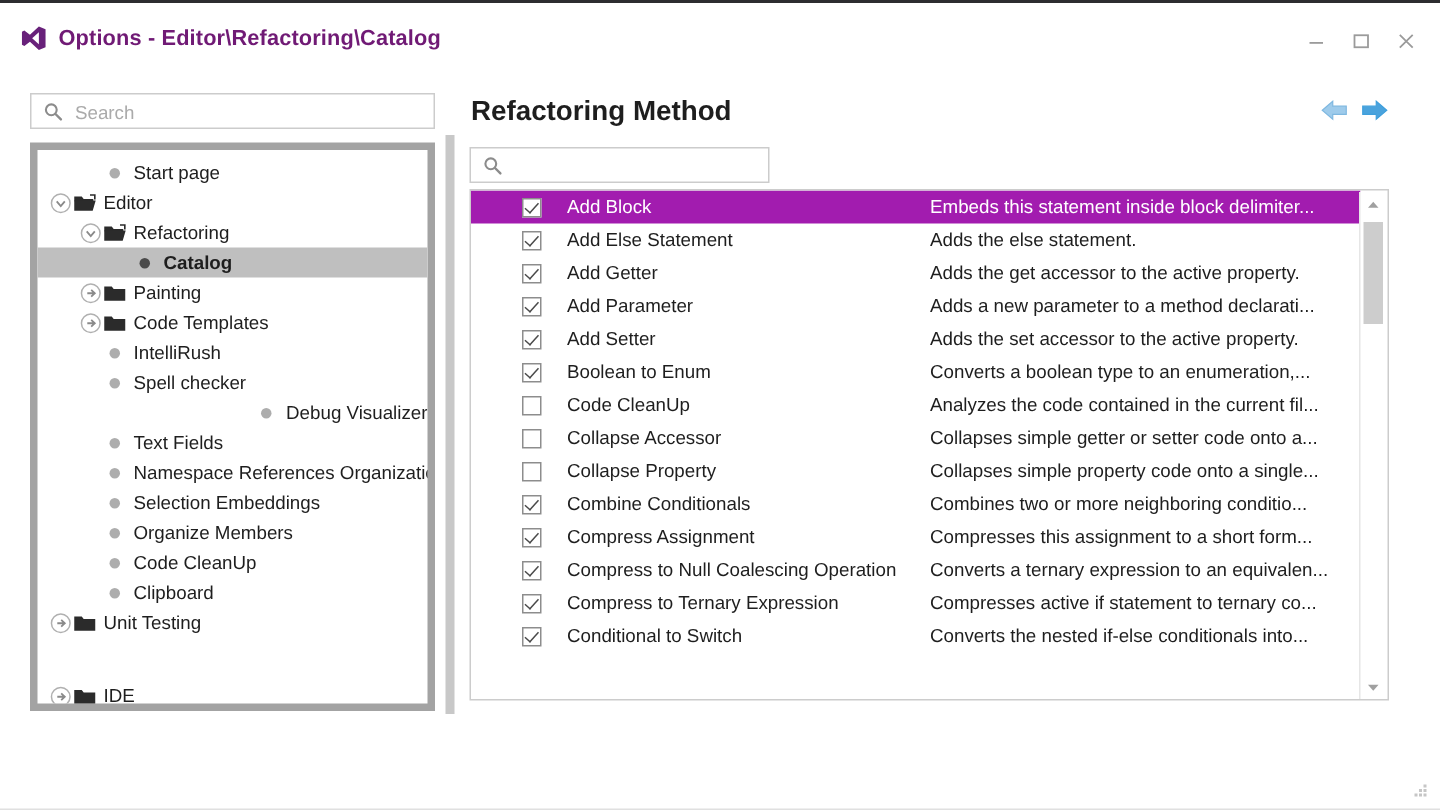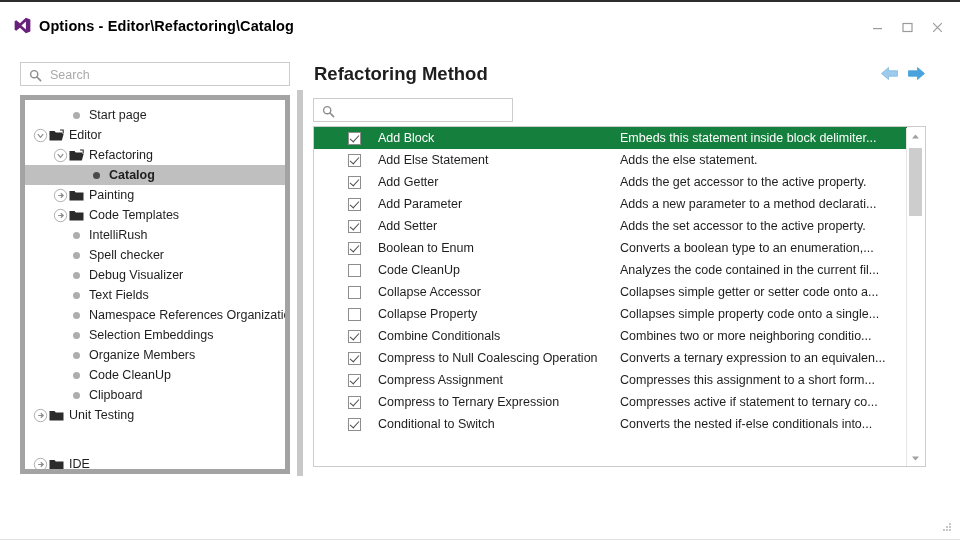--- a/index.html
+++ b/index.html
@@ -22,21 +22,21 @@
   .titlebar {
     position: absolute; left: 0; top: 0; right: 0; height: 50px;
     background: #ffffff;
   }
   .title-left {
     position: absolute; left: 14px; top: 15px;
     display: flex; align-items: center; gap: 8px;
   }
   .vs-icon { width: 17px; height: 17px; display: block; }
   .title-text {
-    font-size: 14.5px; font-weight: bold; color: #000000;
+    font-size: 14.5px; font-weight: bold; color: #701a75;
     letter-spacing: 0.1px; white-space: nowrap;
   }
   .win-buttons {
     position: absolute; right: 8px; top: 12px;
     display: flex; align-items: center; gap: 0px;
   }
   .win-btn {
     width: 30px; height: 26px;
     display: flex; align-items: center; justify-content: center;
     cursor: default;
@@ -151,21 +151,21 @@
     width: 593px; height: 339px;
     overflow: hidden;
   }
   .list-row {
     position: relative;
     height: 22px;
     display: flex; align-items: center;
     font-size: 12.5px; color: #1e1e1e;
   }
   .list-row.selected {
-    background: #15803d;
+    background: #a21caf;
     color: #ffffff;
   }
   .row-pad { width: 34px; flex: 0 0 34px; }
   .cb {
     width: 13px; height: 13px;
     border: 1px solid #8d8d8d;
     background: #ffffff;
     box-sizing: border-box;
     position: relative;
     flex: 0 0 13px;
@@ -343,21 +343,21 @@
           </span>
           <span class="tw-label">IntelliRush</span>
         </div>
         <div class="tree-row" style="padding-left: 27px;">
           <span class="tw-toggle"></span>
           <span class="tw-icon">
             <span class="bullet"></span>
           </span>
           <span class="tw-label">Spell checker</span>
         </div>
-        <div class="tree-row" style="padding-left: 27px;">
+        <div class="tree-row" style="padding-left: 27px; justify-content: flex-end;">
           <span class="tw-toggle"></span>
           <span class="tw-icon">
             <span class="bullet"></span>
           </span>
           <span class="tw-label">Debug Visualizer</span>
         </div>
         <div class="tree-row" style="padding-left: 27px;">
           <span class="tw-toggle"></span>
           <span class="tw-icon">
             <span class="bullet"></span>
@@ -516,28 +516,28 @@
           </div>
           <div class="list-row">
             <span class="row-pad"></span>
             <span class="cb checked"></span>
             <span class="row-name">Combine Conditionals</span>
             <span class="row-desc">Combines two or more neighboring conditio...</span>
           </div>
           <div class="list-row">
             <span class="row-pad"></span>
             <span class="cb checked"></span>
+            <span class="row-name">Compress Assignment</span>
+            <span class="row-desc">Compresses this assignment to a short form...</span>
+          </div>
+          <div class="list-row">
+            <span class="row-pad"></span>
+            <span class="cb checked"></span>
             <span class="row-name">Compress to Null Coalescing Operation</span>
             <span class="row-desc">Converts a ternary expression to an equivalen...</span>
-          </div>
-          <div class="list-row">
-            <span class="row-pad"></span>
-            <span class="cb checked"></span>
-            <span class="row-name">Compress Assignment</span>
-            <span class="row-desc">Compresses this assignment to a short form...</span>
           </div>
           <div class="list-row">
             <span class="row-pad"></span>
             <span class="cb checked"></span>
             <span class="row-name">Compress to Ternary Expression</span>
             <span class="row-desc">Compresses active if statement to ternary co...</span>
           </div>
           <div class="list-row">
             <span class="row-pad"></span>
             <span class="cb checked"></span>

